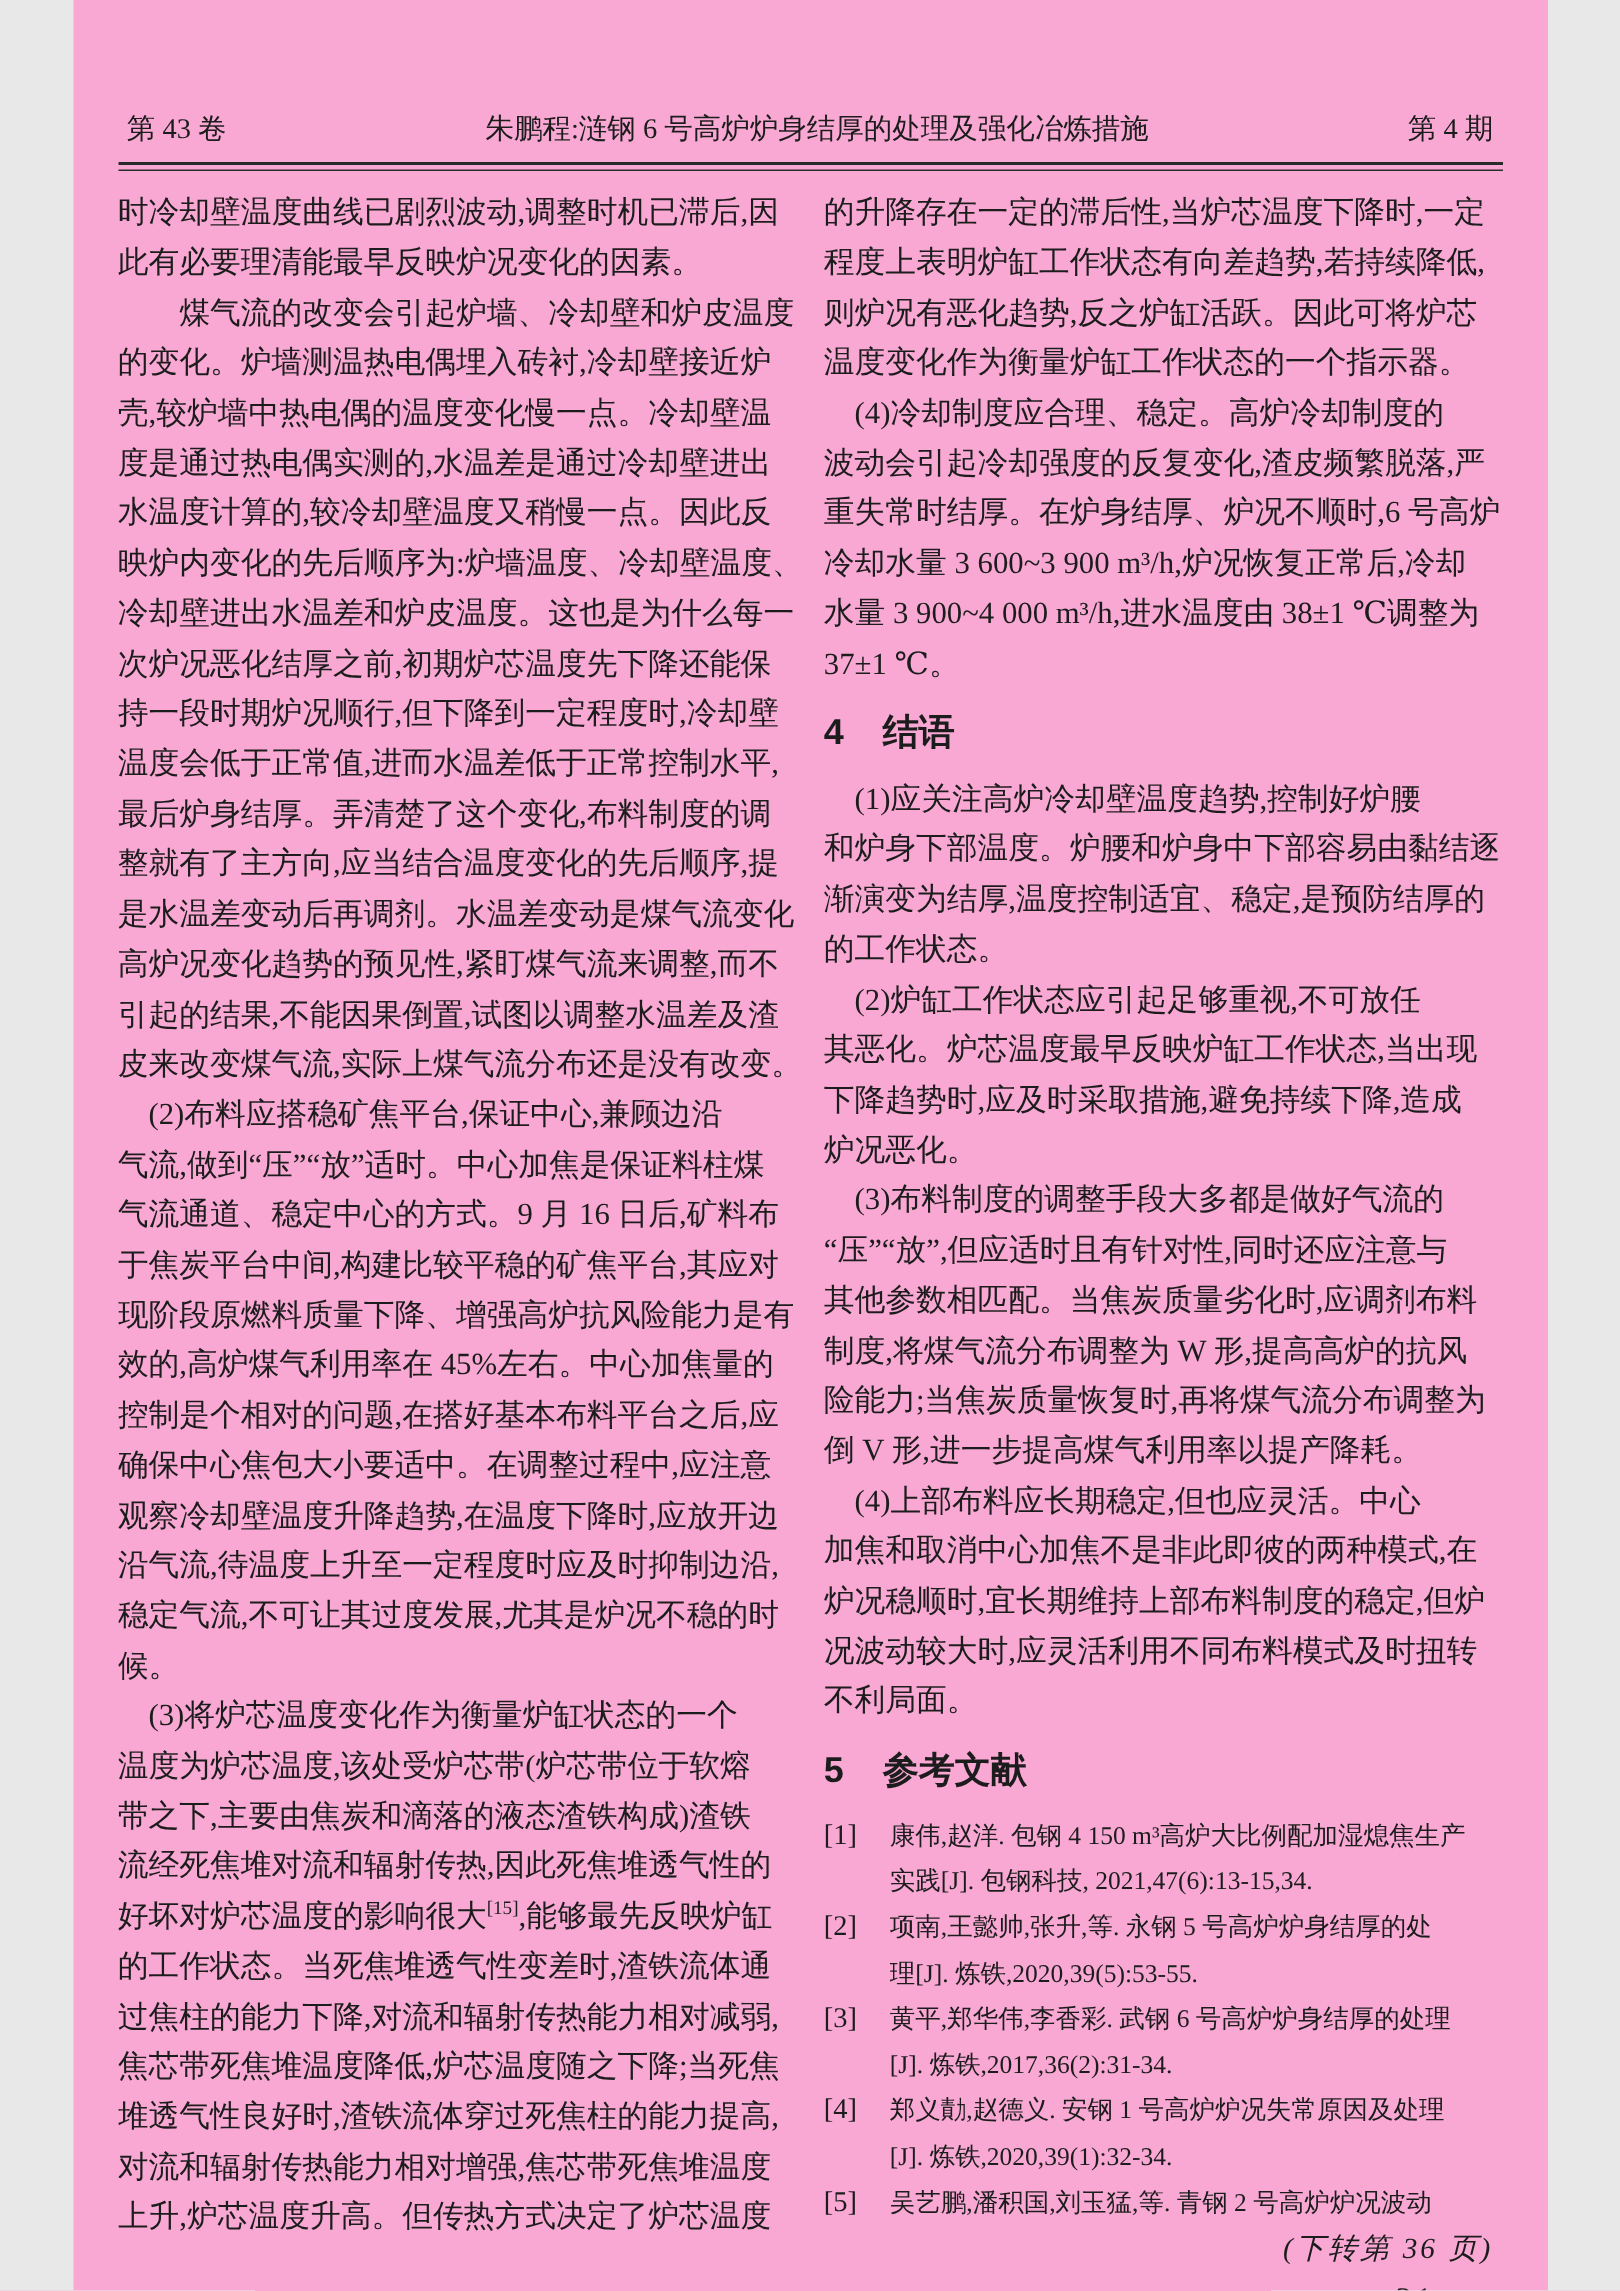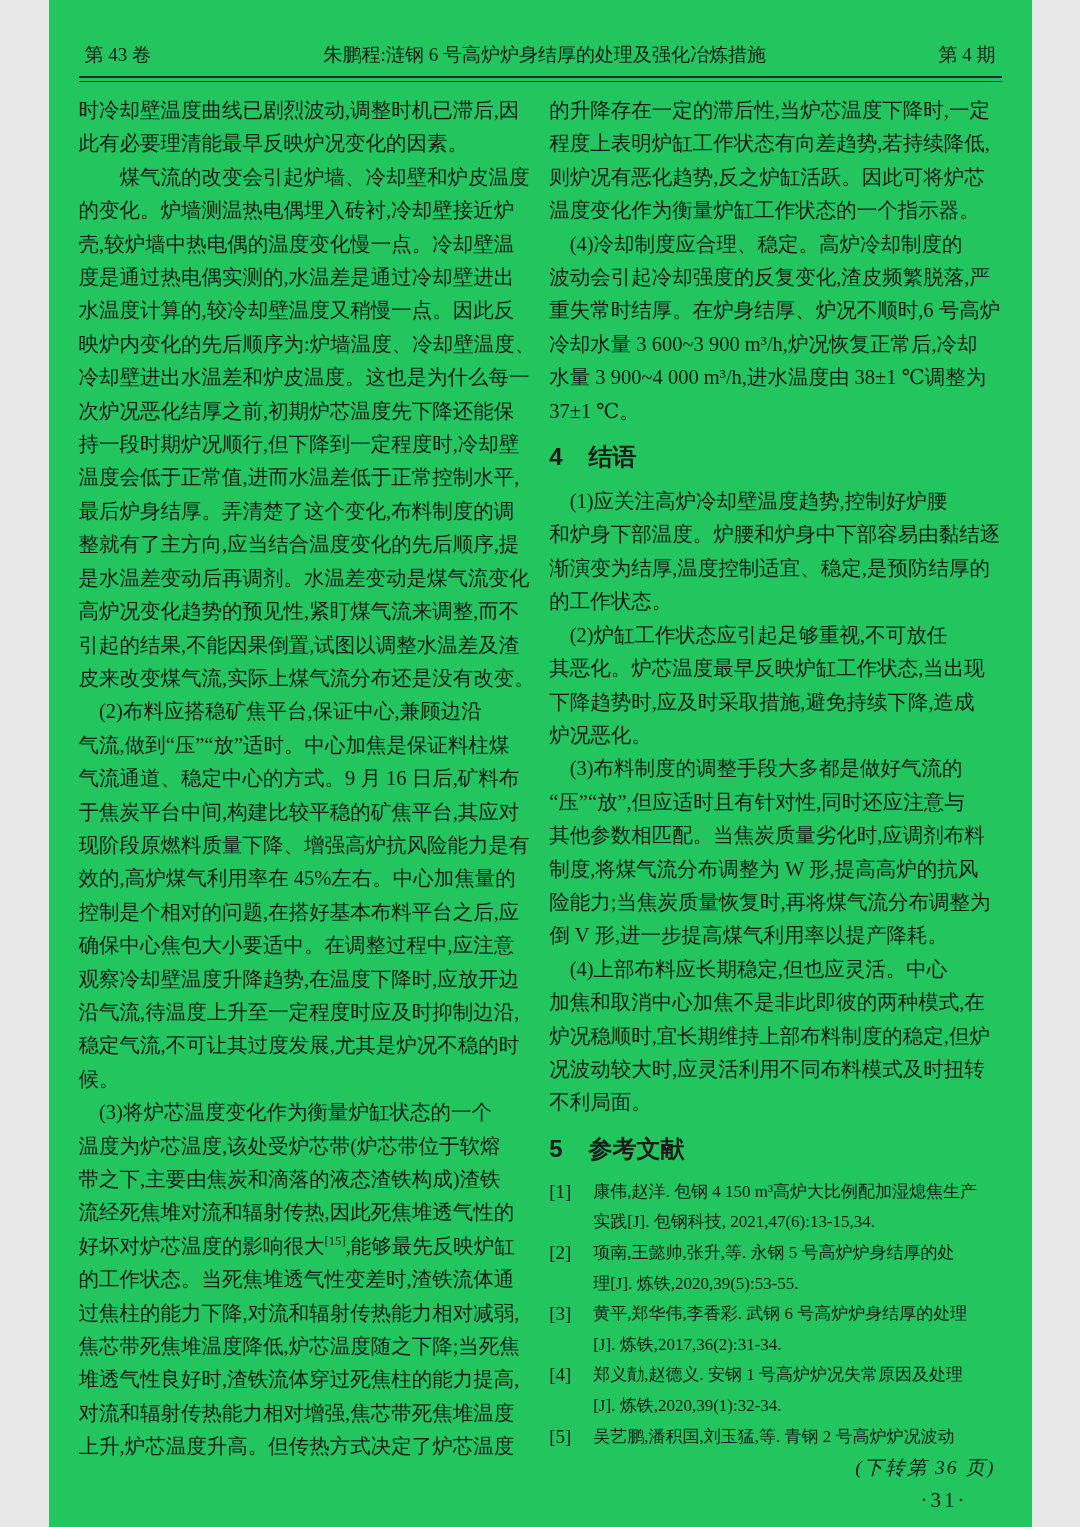--- a/index.html
+++ b/index.html
@@ -1,33 +1,33 @@
 <!DOCTYPE html>
 <html lang="zh"><head>
 <meta charset="utf-8">
 <style>
   html,body{margin:0;padding:0;background:#e8e8e8;}
   .page{
     position:relative;
     width:983px;height:1527px;
     margin:0 auto;
-    background:#22c55e;
+    background:#f9a8d4;
     color:#1c1c1c;
     font-family:"Liberation Serif","DejaVu Serif",serif;
     box-sizing:border-box;
     padding:44px 30px 0 30px;
     overflow:hidden;
   }
   
   .running-head{
     display:flex;justify-content:space-between;align-items:baseline;
     font-size:19px;line-height:22px;
     padding:0 6px 10px 6px;
   }
-  .running-head .rh-title{flex:1;text-align:center;}
+  .running-head .rh-title{flex:1;text-align:center;margin-top:32px;}
   .head-rule{
     height:3px;
     border-top:2px solid #2a2a2a;
     border-bottom:1px solid #2a2a2a;
     margin:0 0 12px 0;
   }
   
   .columns{display:flex;gap:14px;}
   .col{width:503px;box-sizing:border-box;}
   .line{

